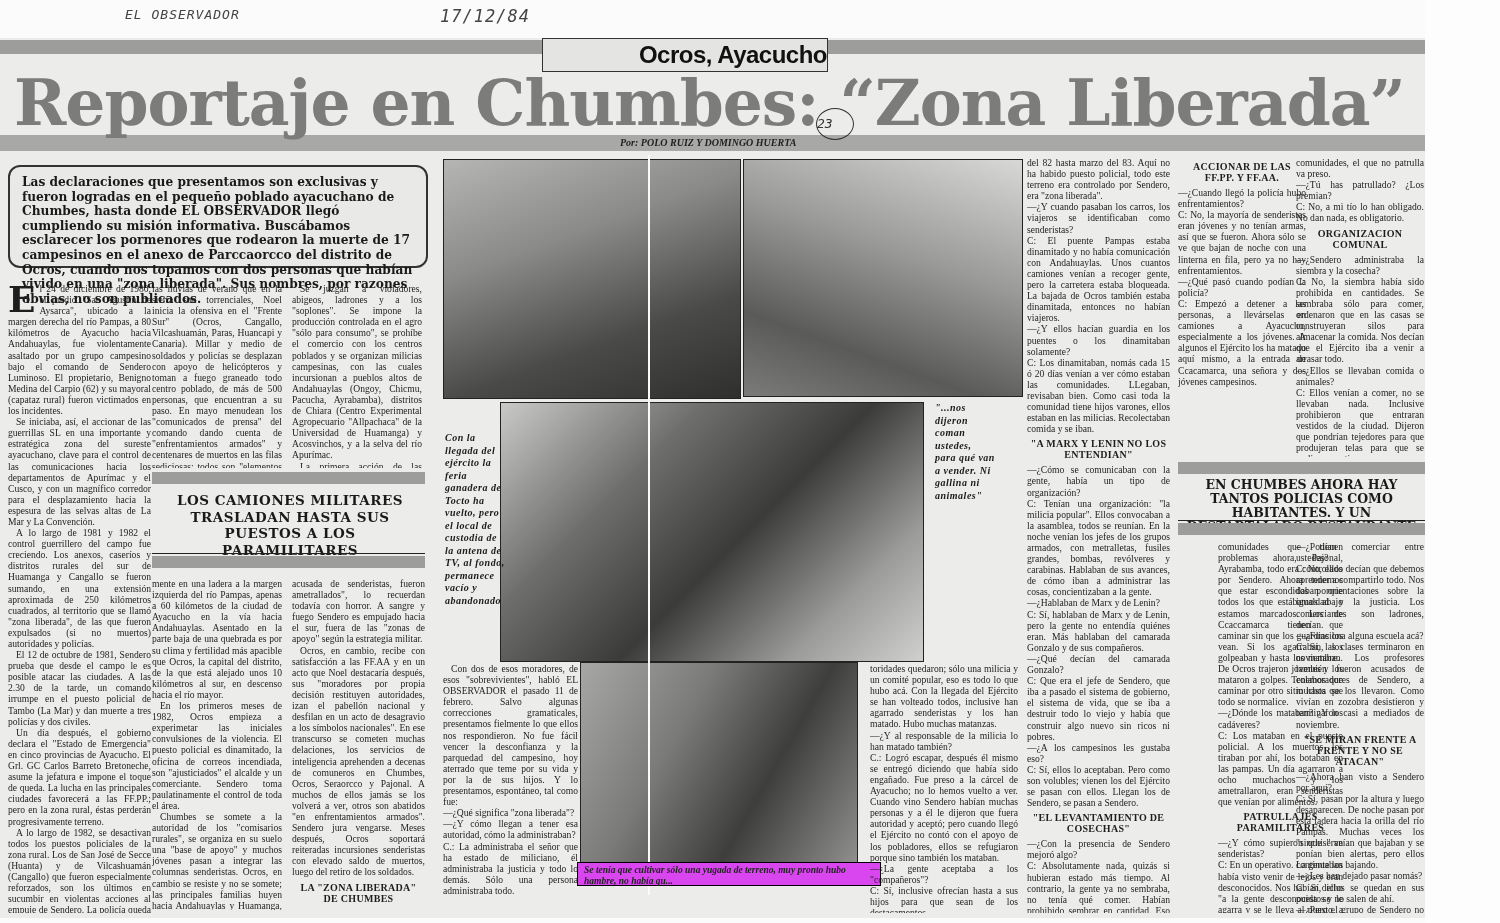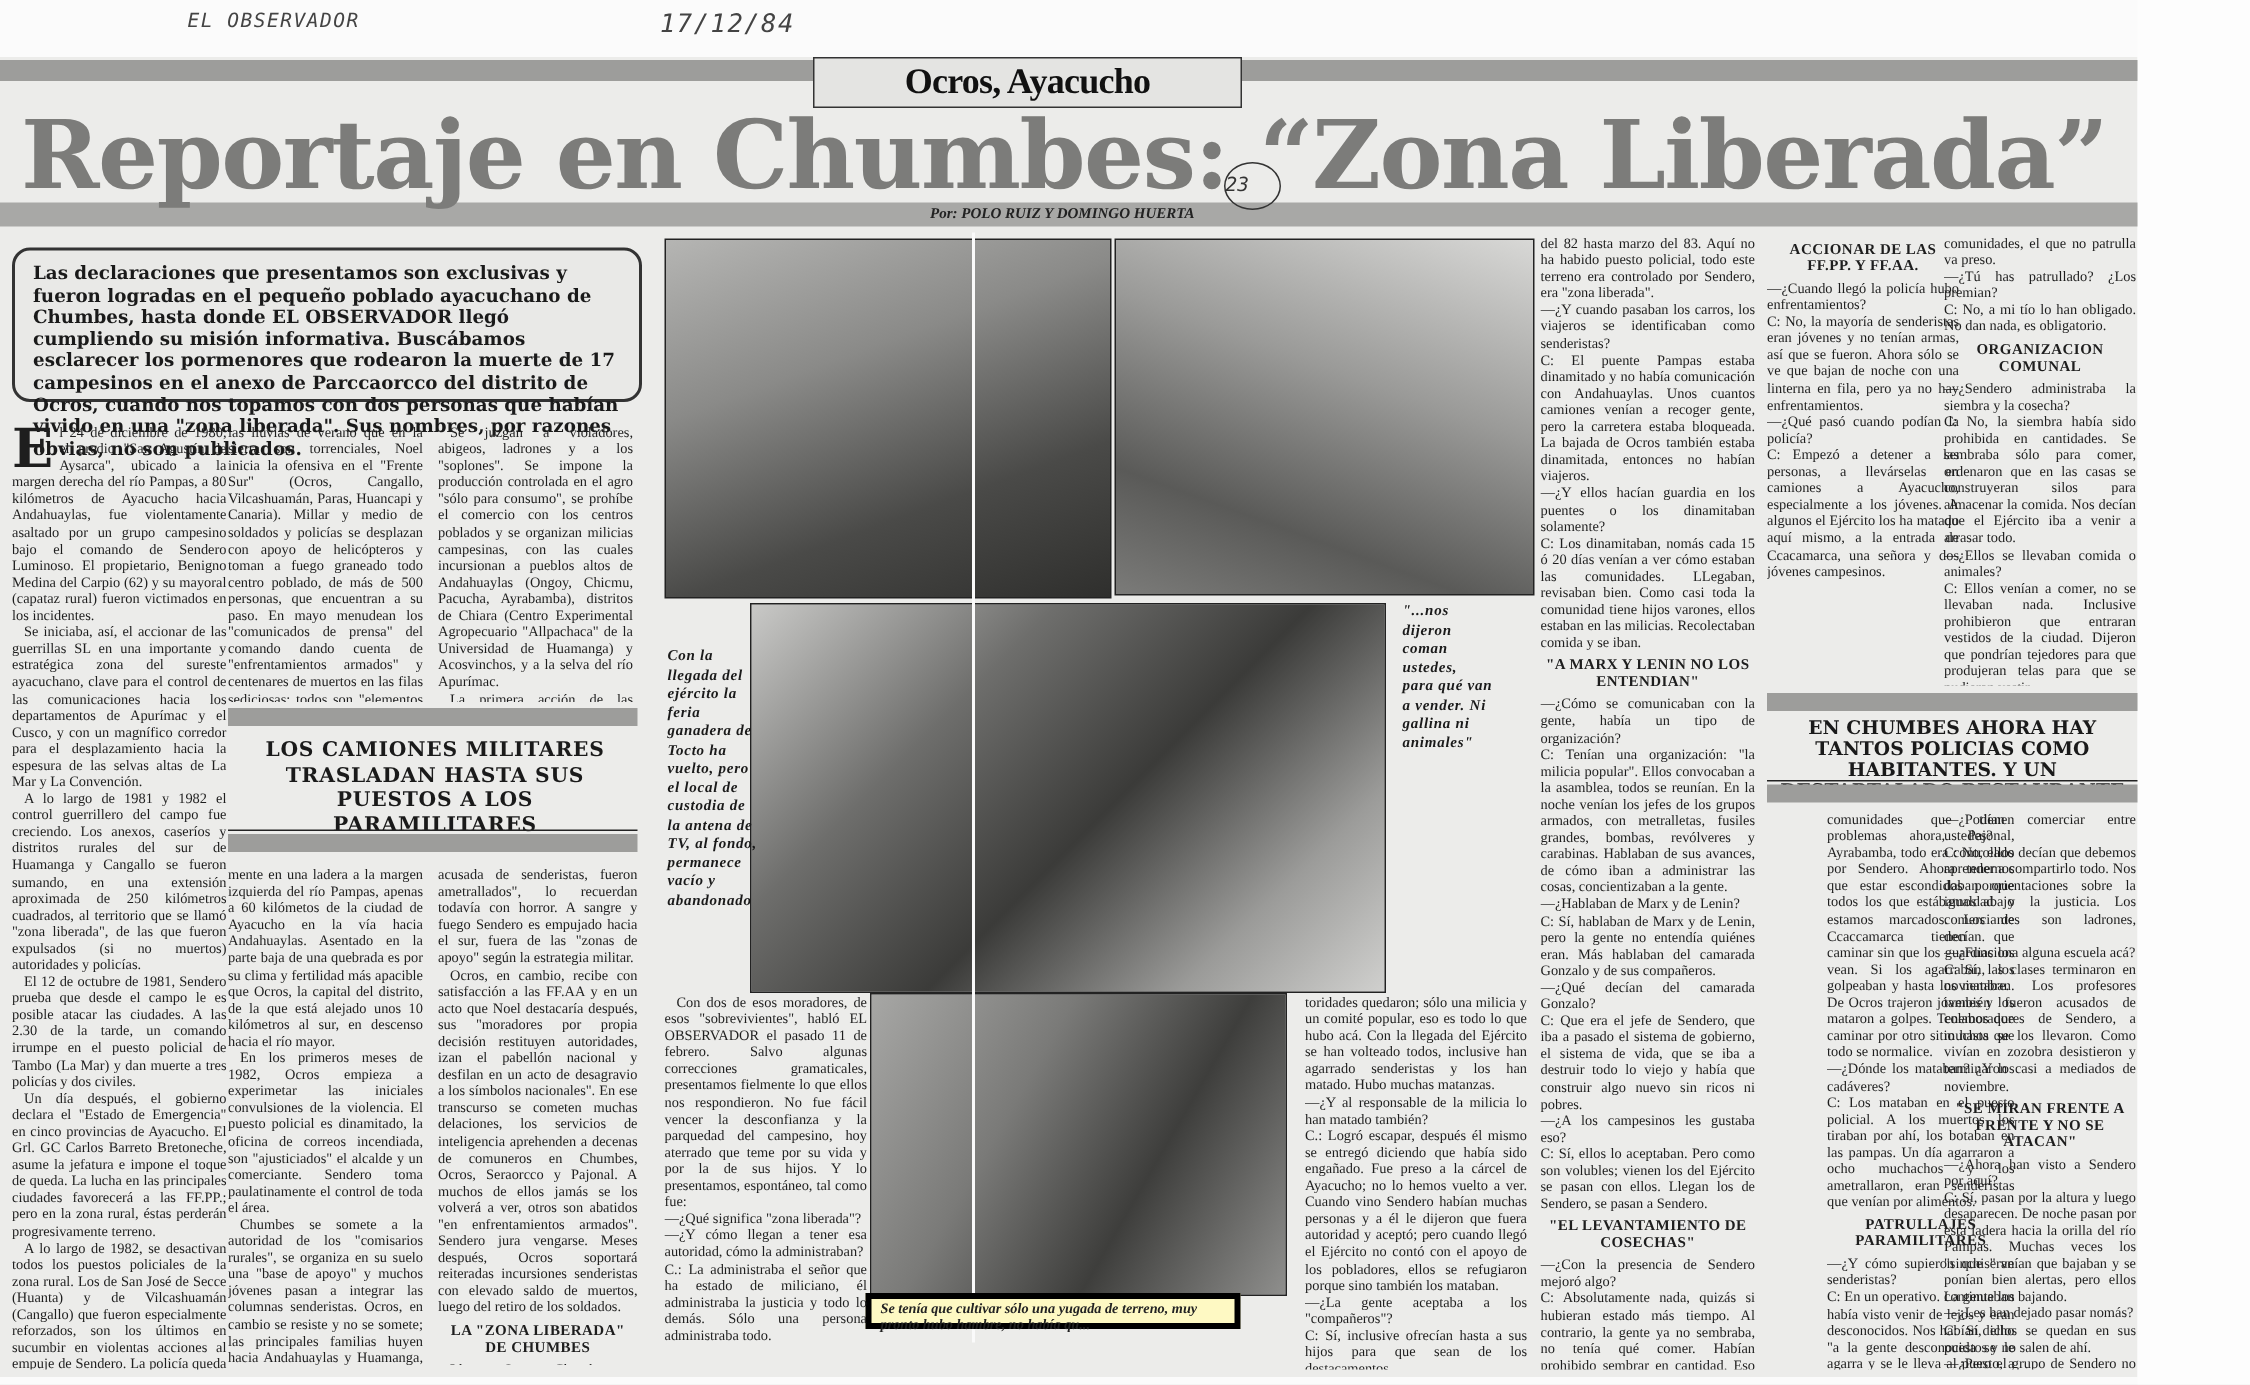--- a/index.html
+++ b/index.html
@@ -3,34 +3,34 @@
 <meta charset="utf-8">
 <style>
   html,body{margin:0;padding:0;}
   body{width:1500px;height:923px;background:#fbfbfb;position:relative;overflow:hidden;font-family:"DejaVu Serif","Liberation Serif",serif;color:#222;}
   .abs{position:absolute;}
   .paper{position:absolute;left:0;top:38px;width:1425px;height:880px;background:#ececea;}
   .paper-right-blank{position:absolute;left:1425px;top:0;width:75px;height:923px;background:#fdfdfd;}
   .hand{font-family:"DejaVu Sans Mono","Liberation Mono",monospace;font-style:italic;color:#444;font-size:13px;letter-spacing:1px;}
   .band{position:absolute;background:#9d9d9b;}
   .kicker{position:absolute;left:542px;top:38px;width:286px;height:34px;border:1px solid #333;background:#e4e4e2;box-sizing:border-box;}
-  .kicker span{display:block;text-align:center;font-family:Liberation Serif, serif;font-weight:bold;font-size:24px;line-height:32px;color:#111;letter-spacing:-0.5px;}
+  .kicker span{display:block;text-align:right;font-family:Liberation Sans, sans-serif;font-weight:bold;font-size:24px;line-height:32px;color:#111;letter-spacing:-0.5px;}
   .headline{position:absolute;left:14px;top:68px;width:1420px;height:70px;font-family:"DejaVu Serif","Liberation Serif",serif;font-weight:bold;font-size:63px;line-height:70px;color:#7c7c7a;letter-spacing:-1px;white-space:nowrap;}
   .circle-note{position:absolute;left:816px;top:108px;width:36px;height:30px;border:1.5px solid #333;border-radius:50%;font-family:"DejaVu Sans Mono",monospace;font-size:13px;text-align:left;line-height:30px;color:#333;font-style:italic;}
   .byline{position:absolute;left:620px;top:137px;font-family:"Liberation Serif",serif;font-style:italic;font-weight:bold;font-size:10px;color:#222;}
   .intro{position:absolute;left:8px;top:165px;width:420px;height:103px;border:2px solid #333;border-radius:12px;box-sizing:border-box;padding:8px 12px;font-family:"DejaVu Serif",serif;font-weight:bold;font-size:12.2px;line-height:14.6px;color:#1a1a1a;background:#e9e9e7;}
   .col{position:absolute;font-family:"Liberation Serif","DejaVu Serif",serif;font-size:9.6px;line-height:11.1px;color:#1e1e1e;text-align:justify;overflow:hidden;}
   .col p{margin:0 0 0 0;text-indent:8px;}
   .col p.q{text-indent:0;}
   .col h4{margin:4px 0 4px 0;text-align:center;font-size:10px;line-height:11px;font-weight:bold;letter-spacing:0.3px;}
   .dropcap{float:left;font-size:36px;line-height:30px;font-weight:bold;margin:1px 4px 0 0;font-family:"DejaVu Serif",serif;}
   .subhead-box{position:absolute;text-align:center;font-family:"DejaVu Serif",serif;font-weight:bold;color:#1a1a1a;}
   .photo{position:absolute;border:1px solid #222;background:#6a6a68;overflow:hidden;}
   .caption{position:absolute;font-family:"Liberation Serif",serif;font-style:italic;font-weight:bold;font-size:10px;line-height:12.5px;color:#1a1a1a;}
-  .photo-caption-bar{position:absolute;left:577px;top:862px;width:250px;height:24px;border:4px solid #000000;background:#fef9c3;font-family:"Liberation Serif",serif;font-style:italic;font-weight:bold;font-size:9.5px;line-height:10.5px;padding:2px 6px;box-sizing:border-box;}
+  .photo-caption-bar{position:absolute;left:577px;top:862px;width:304px;height:24px;border:1px solid #000000;background:#d946ef;font-family:"Liberation Serif",serif;font-style:italic;font-weight:bold;font-size:9.5px;line-height:10.5px;padding:2px 6px;box-sizing:border-box;}
   .fold{position:absolute;left:648px;top:155px;width:2px;height:740px;background:#fafafa;}
   .rule{position:absolute;background:#222;height:1px;}
 </style>
 </head>
 <body>
 
 <div class="abs hand" style="left:125px;top:7px;">EL OBSERVADOR</div>
 <div class="abs hand" style="left:440px;top:6px;font-size:17px;">17/12/84</div>
 
 <div class="paper"></div>

